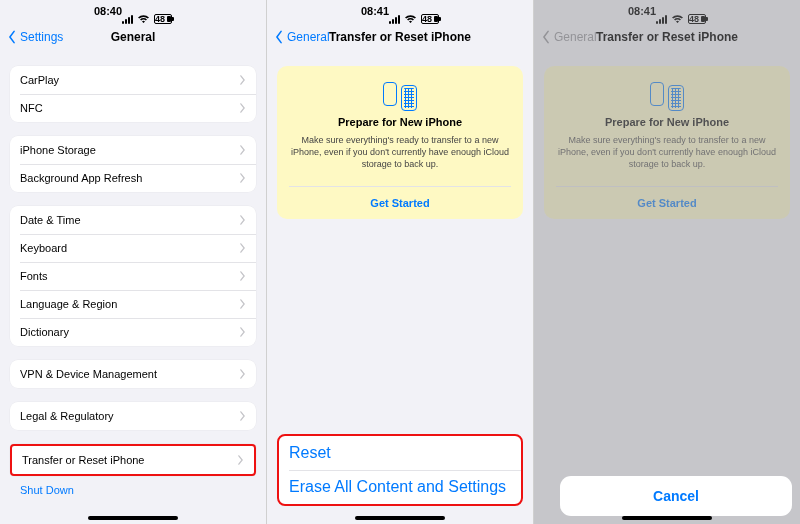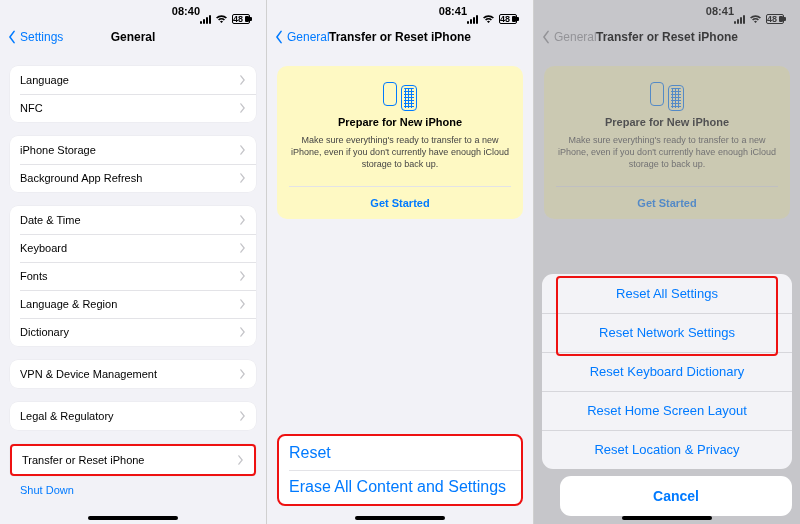--- a/index.html
+++ b/index.html
@@ -2,21 +2,21 @@
 <html><head>
 <meta charset="utf-8">
 <style>
   * { box-sizing: border-box; margin: 0; padding: 0; font-family: -apple-system, "Helvetica Neue", Helvetica, Arial, sans-serif; }
   body { background: #fff; }
   .stage { width: 800px; height: 524px; display: flex; background: #ddd; }
   .phone { flex: 1; height: 524px; background: #f2f2f7; border-right: 1px solid #d0d0d0; position: relative; overflow: hidden; }
   .phone:last-child { border-right: none; }
 
   
-  .status { height: 22px; display: flex; align-items: center; justify-content: flex-end; padding: 0 16px; font-size: 11px; font-weight: 600; color: #000; }
+  .status { height: 22px; display: flex; align-items: center; justify-content: center; padding: 0 27px; font-size: 11px; font-weight: 600; color: #000; }
   .status .right { display: flex; align-items: center; gap: 4px; margin-top: 16px; }
   .sigbars { display: flex; align-items: flex-end; gap: 1px; }
   .sigbars span { width: 2px; background: #000; display: inline-block; border-radius: 1px; }
   .sigbars span:nth-child(1){height:3px} .sigbars span:nth-child(2){height:5px}
   .sigbars span:nth-child(3){height:7px} .sigbars span:nth-child(4){height:9px}
   .batt { width: 18px; height: 10px; border: 1px solid #000; border-radius: 2px; position: relative; display: flex; align-items: center; }
   .batt::after { content:""; width: 2px; height: 4px; background:#000; position:absolute; right:-3px; top:2px; border-radius:0 1px 1px 0; }
   .batt i { display:block; width: 7px; height:6px; background:#000; margin-left:1px; border-radius:1px; }
   .batt-num { font-size: 9px; font-weight:700; margin-right:1px; }
 
@@ -98,21 +98,21 @@
             <path d="M9 2 L3 10 L9 18" stroke="#007aff" stroke-width="2.2" fill="none" stroke-linecap="round" stroke-linejoin="round"></path>
           </svg>
         <span>Settings</span>
       </div>
       <div class="nav-title">General</div>
     </div>
 
     <div class="content">
       <div class="group">
         <div class="row">
-            <span class="label">Language</span>
+            <span class="label">CarPlay</span>
             <span class="chev">
               <svg viewBox="0 0 8 12">
                 <path d="M2 1 L6 6 L2 11" stroke="#c4c4c8" stroke-width="1.5" fill="none" stroke-linecap="round"></path>
               </svg>
             </span>
           </div>
         <div class="row">
             <span class="label">NFC</span>
             <span class="chev">
               <svg viewBox="0 0 8 12">
@@ -311,27 +311,19 @@
         </div>
         <h4>Prepare for New iPhone</h4>
         <p>Make sure everything's ready to transfer to a new iPhone, even if you don't currently have enough iCloud storage to back up.</p>
         <div class="gs">Get Started</div>
       </div>
     </div>
 
     <div class="dimlayer"></div>
 
     <div class="sheet">
-      <div class="sheet-group" style="position:relative">
-        <div class="sheet-row">Reset All Settings</div>
-        <div class="sheet-row">Reset Network Settings</div>
-        <div class="sheet-row">Reset Keyboard Dictionary</div>
-        <div class="sheet-row">Reset Home Screen Layout</div>
-        <div class="sheet-row">Reset Location &amp; Privacy</div>
-        <div class="sheet-redbox" style="top:2px; left:14px; right:14px; height:80px;"></div>
-      </div>
       <div class="cancel">Cancel</div>
     </div>
 
     <div class="home-ind"></div>
   </div>
 
 </div>
 
 </body></html>

